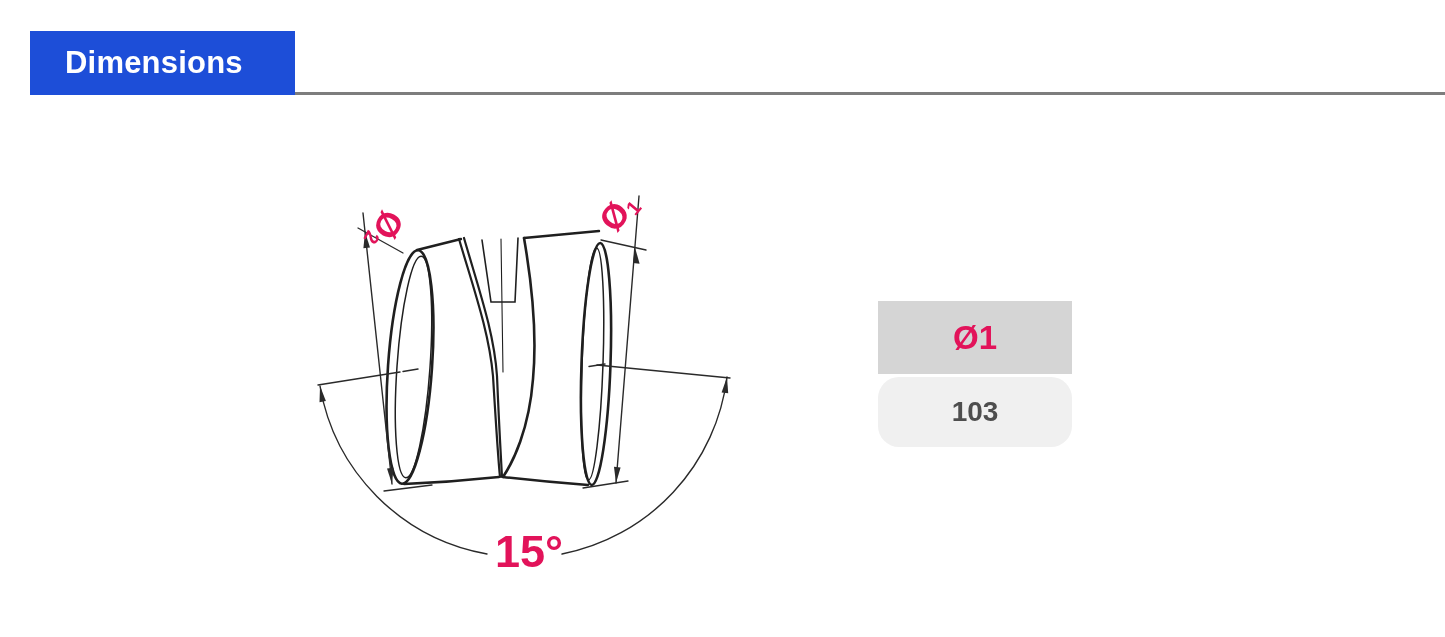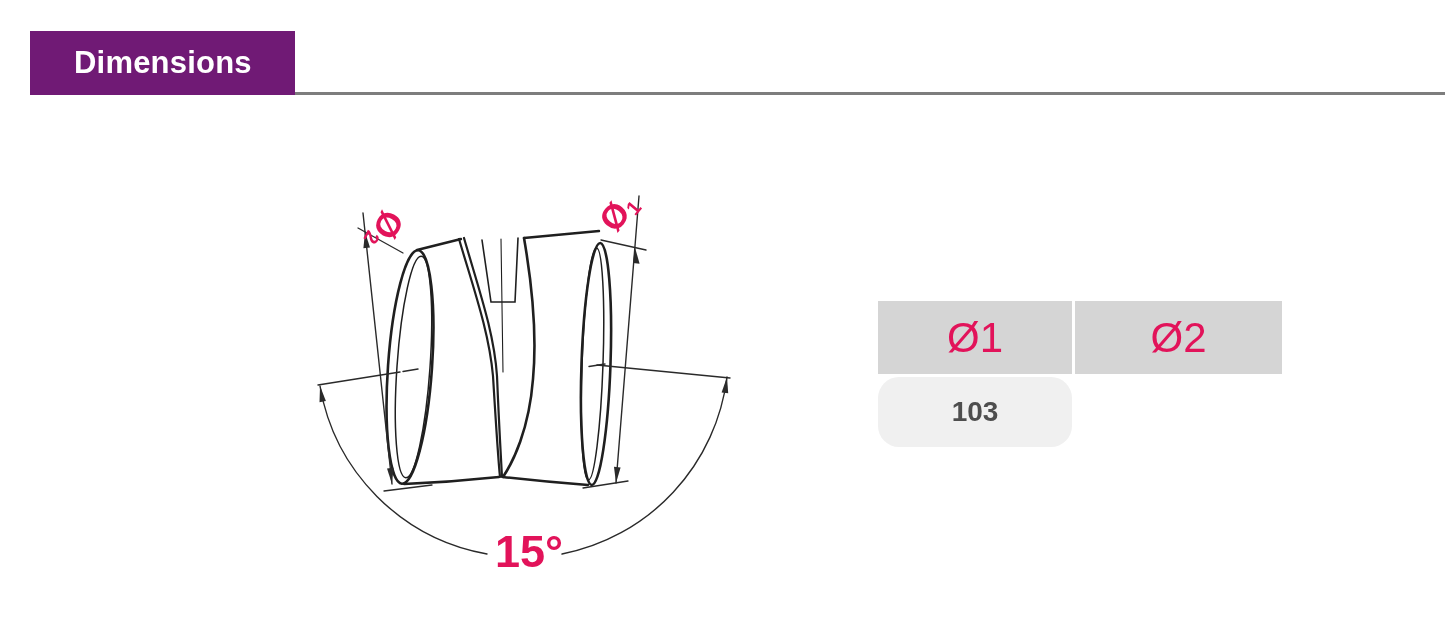--- a/index.html
+++ b/index.html
@@ -22,25 +22,25 @@
     height: 3px;
     background: #7d7d7d;
     z-index: 1;
   }
   .section-title-box {
     position: absolute;
     left: 30px;
     top: 31px;
     width: 265px;
     height: 64px;
-    background: #701a75;
+    background: #1d4ed8;
     color: #ffffff;
     display: flex;
     align-items: center;
-    padding-left: 44px;
+    padding-left: 35px;
     box-sizing: border-box;
     font-size: 31px;
     font-weight: 700;
     letter-spacing: 0.2px;
     z-index: 2;
   }
 
   
   .diagram {
     position: absolute;
@@ -102,22 +102,22 @@
     grid-template-rows: 73px 3px 70px;
   }
   .dim-table .cell {
     display: flex;
     align-items: center;
     justify-content: center;
   }
   .dim-table .head {
     background: #d5d5d5;
     color: #e2135a;
-    font-size: 42px;
-    font-weight: 400;
+    font-size: 33px;
+    font-weight: 700;
   }
   .dim-table .value {
     background: #f0f0f0;
     color: #4e4e4e;
     font-size: 28px;
     font-weight: 700;
     border-radius: 21px;
   }
   .dim-table .h1 { grid-column: 1; grid-row: 1; }
   .dim-table .h2 { grid-column: 3; grid-row: 1; }
@@ -192,15 +192,14 @@
   </div>
   <div class="dim-label label-d1">
     <span>Ø</span>
       <span class="sub">1</span>
   </div>
   <div class="label-angle">15°</div>
 </div>
 
 <div class="dim-table">
   <div class="cell head h1">Ø1</div>
-  <div class="cell head h2">Ø2</div>
   <div class="cell value v1">103</div>
 </div>
 
 </body></html>

